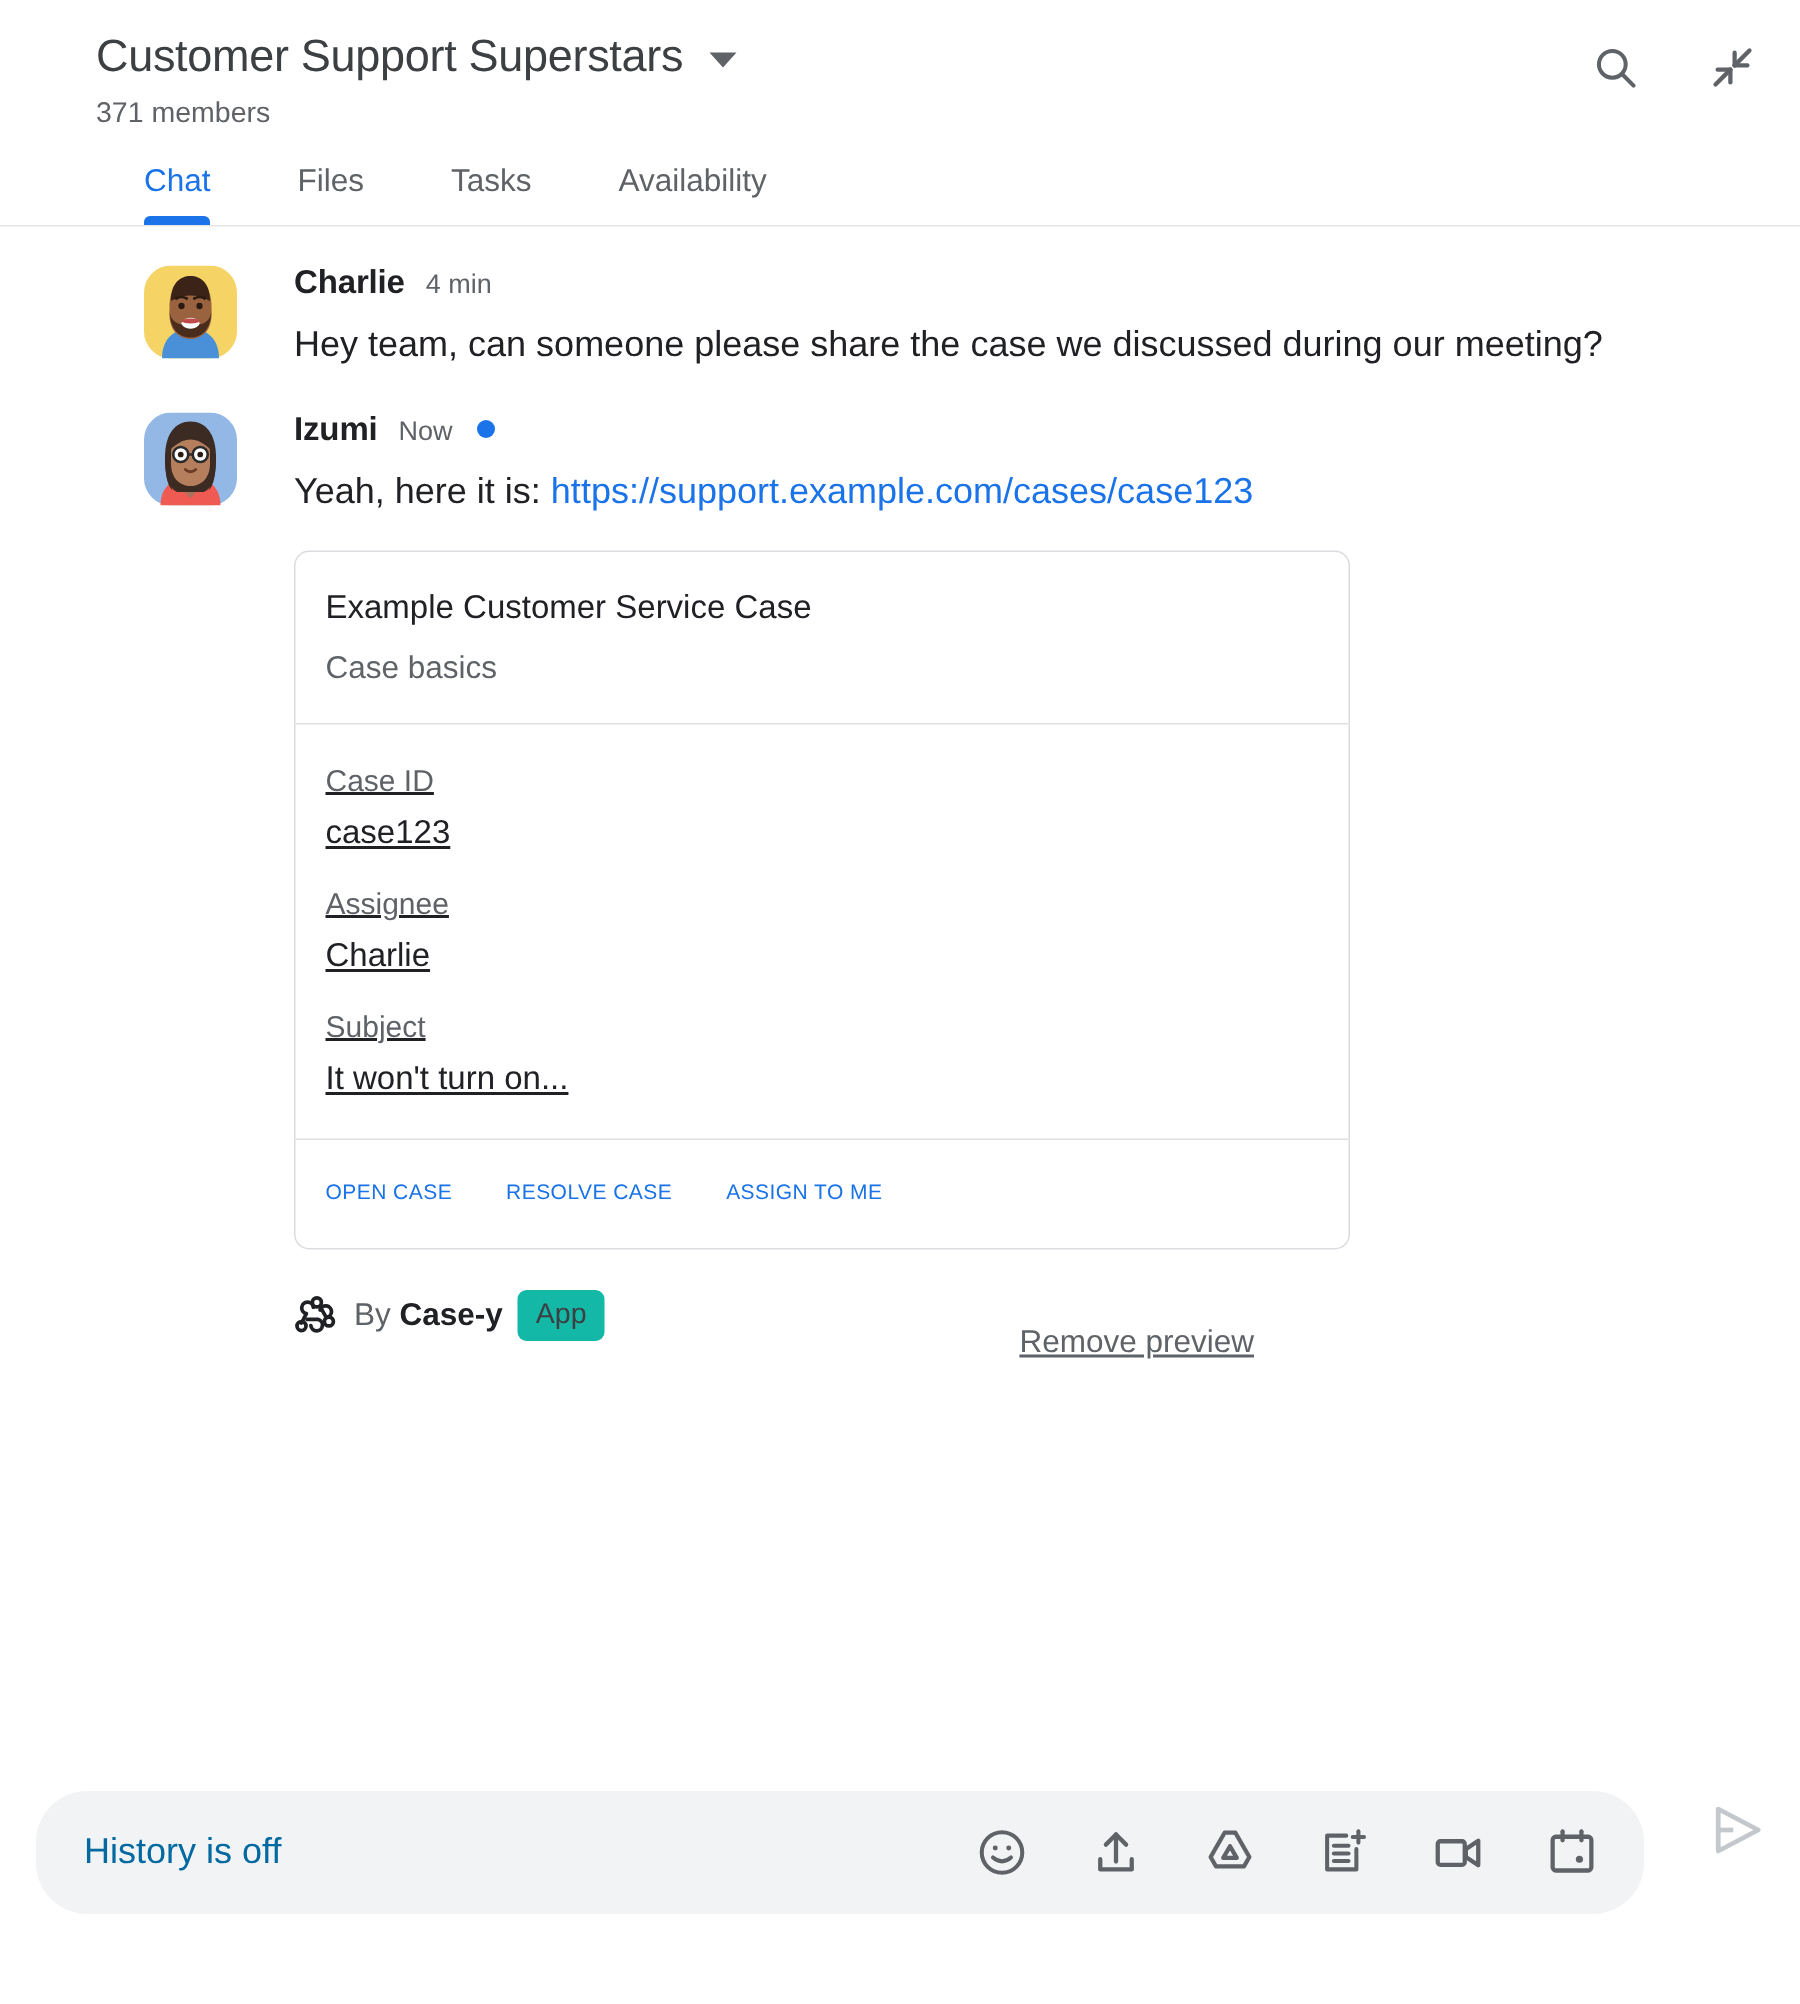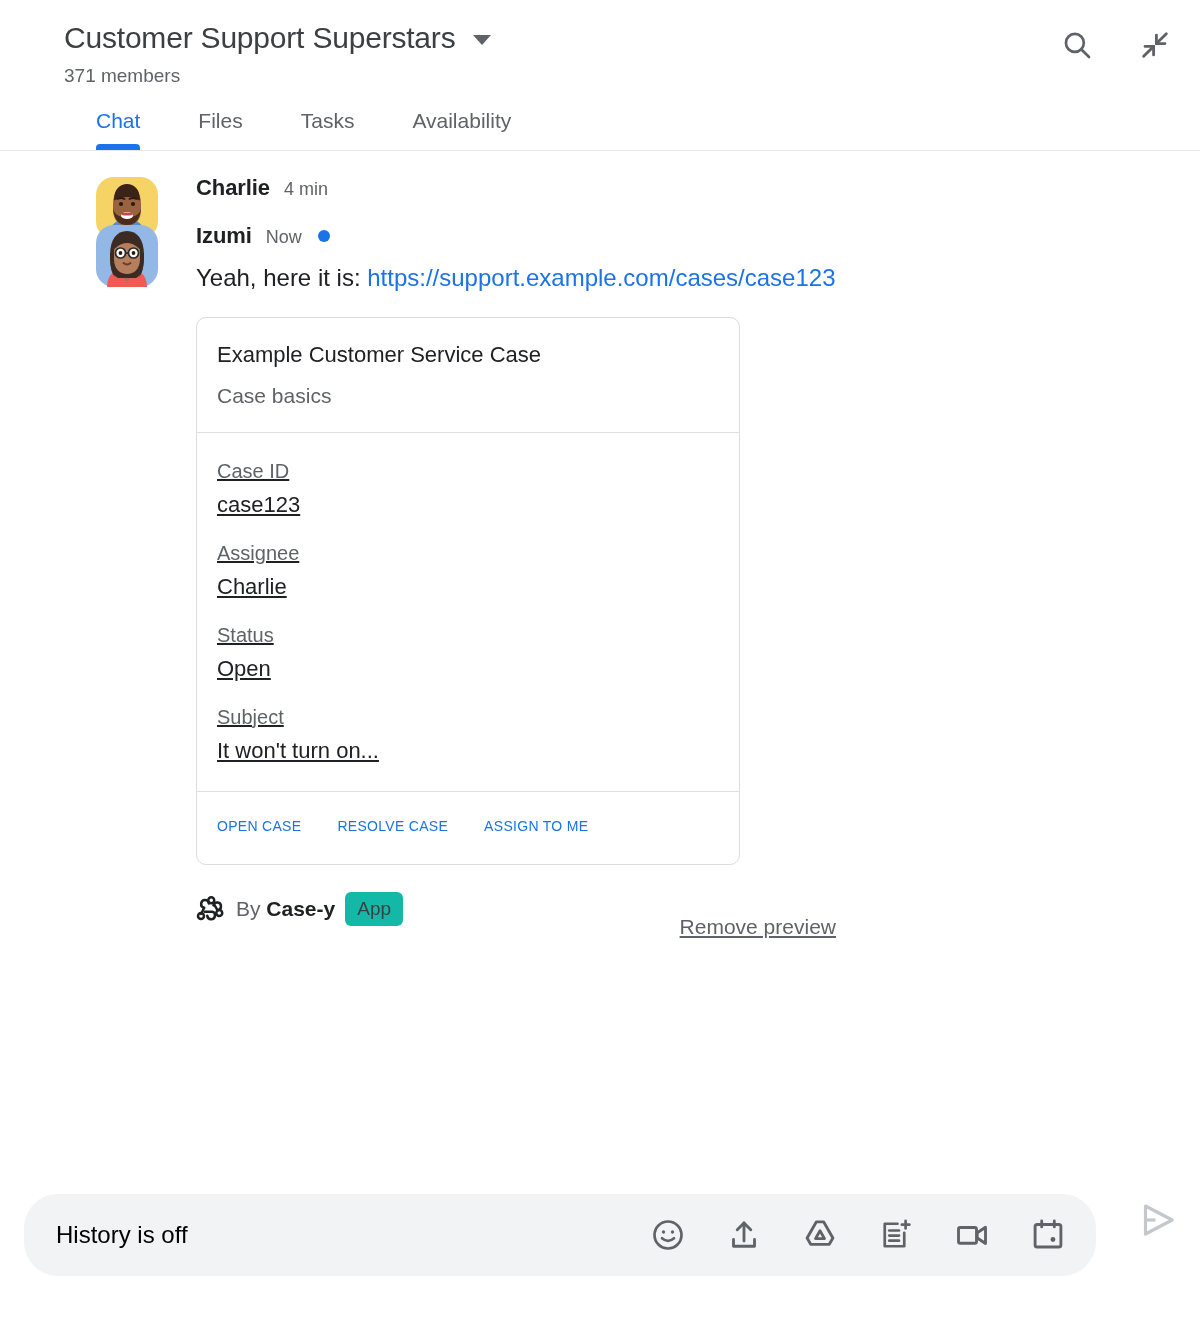--- a/index.html
+++ b/index.html
@@ -49,21 +49,21 @@
   .msg-body { margin-left: 100px; flex: 1; min-width: 0; }
   .msg-head { display: flex; align-items: baseline; gap: 14px; }
   .author { font-size: 22px; font-weight: 700; color: #202124; letter-spacing: -0.1px; }
   .time { font-size: 18px; color: #5f6368; }
   .unread-dot { width: 12px; height: 12px; border-radius: 50%; background: #1a73e8; align-self: center; margin-left: 2px; }
   .msg-text { font-size: 24px; line-height: 42px; color: #202124; margin-top: 8px; max-width: 900px; font-weight: 400; }
   .msg-link { color: #1a73e8; text-decoration: none; word-break: break-all; }
 
   
   .card {
-    margin-top: 18px; width: 544px; border: 1px solid #dadce0; border-radius: 10px;
+    margin-top: 18px; width: 704px; border: 1px solid #dadce0; border-radius: 10px;
     background: #fff; overflow: hidden;
   }
   .card-header { padding: 22px 20px 22px 20px; }
   .card-title { font-size: 22px; color: #202124; line-height: 30px; }
   .card-subtitle { font-size: 21px; color: #5f6368; margin-top: 12px; line-height: 28px; }
   .card-sep { height: 1px; background: #e0e0e0; width: 100%; }
   .card-fields { padding: 18px 20px 24px 20px; text-decoration: underline; }
   .field { margin-top: 18px; }
   .field:first-child { margin-top: 6px; }
   .field-label { font-size: 20px; color: #5f6368; line-height: 28px; }
@@ -90,21 +90,21 @@
     font-size: 21px; color: #5f6368; text-decoration: underline; cursor: pointer; background: none;
     border: none; font-family: Liberation Sans, sans-serif; padding: 0; margin-top: 36px;
   }
 
   
   .composer-wrap { flex: 0 0 auto; padding: 24px 24px 60px 24px; }
   .composer {
     background: #f1f3f4; border-radius: 34px; height: 82px; display: flex; align-items: center;
     padding: 0 30px 0 32px; width: 1072px;
   }
-  .composer-placeholder { font-size: 24px; color: #000000; flex: 1; }
+  .composer-placeholder { font-size: 24px; color: #0369a1; flex: 1; }
   .composer-icons { display: flex; align-items: center; gap: 40px; }
   .cicon { width: 36px; height: 36px; color: #5f6368; cursor: pointer; display: flex; align-items: center; justify-content: center; }
   .cicon svg { display: block; }
   .send-btn { margin-left: 22px; width: 40px; height: 40px; color: #c4c8cc; cursor: pointer; display: flex; align-items: center; justify-content: center; }
 </style>
 </head>
 <body>
 
 <div class="app">
 
@@ -161,20 +161,21 @@
           <circle cx="37" cy="27" r="2.1" fill="#2b1a10"></circle>
           <path d="M21.5 22 Q25 20 28.5 22" stroke="#2b1a10" stroke-width="1.8" fill="none" stroke-linecap="round"></path>
           <path d="M33.5 22 Q37 20 40.5 22" stroke="#2b1a10" stroke-width="1.8" fill="none" stroke-linecap="round"></path>
         </svg>
       </div>
       <div class="msg-body">
         <div class="msg-head">
           <span class="author">Charlie</span>
           <span class="time">4 min</span>
         </div>
+        <div class="msg-text">Hey team, can someone please share the case we discussed during our meeting?</div>
       </div>
     </div>
 
     <div class="msg" style="padding-top:22px;">
       <div class="avatar" style="top:24px;">
         <svg width="62" height="62" viewBox="0 0 62 62">
           <rect x="0" y="0" width="62" height="62" rx="18" fill="#93b8e6"></rect>
           <path d="M11 62 C11 49 20 43 31 43 C42 43 51 49 51 62 Z" fill="#ef5b52"></path>
           <path d="M31 43 L26 52 L31 57 L36 52 Z" fill="#a8735c"></path>
           <path d="M14 30 C14 14 21 6 31 6 C41 6 48 14 48 30 C48 42 46 50 40 53 L22 53 C16 50 14 42 14 30 Z" fill="#3b2b22"></path>
@@ -207,24 +208,20 @@
           <div class="card-fields">
             <div class="field">
               <div class="field-label">Case ID</div>
               <div class="field-value">case123</div>
             </div>
             <div class="field">
               <div class="field-label">Assignee</div>
               <div class="field-value">Charlie</div>
             </div>
             <div class="field">
-              <div class="field-label">Status</div>
-              <div class="field-value">Open</div>
-            </div>
-            <div class="field">
               <div class="field-label">Subject</div>
               <div class="field-value">It won't turn on...</div>
             </div>
           </div>
           <div class="card-sep"></div>
           <div class="card-actions">
             <button class="card-btn">OPEN CASE</button>
             <button class="card-btn">RESOLVE CASE</button>
             <button class="card-btn">ASSIGN TO ME</button>
           </div>

